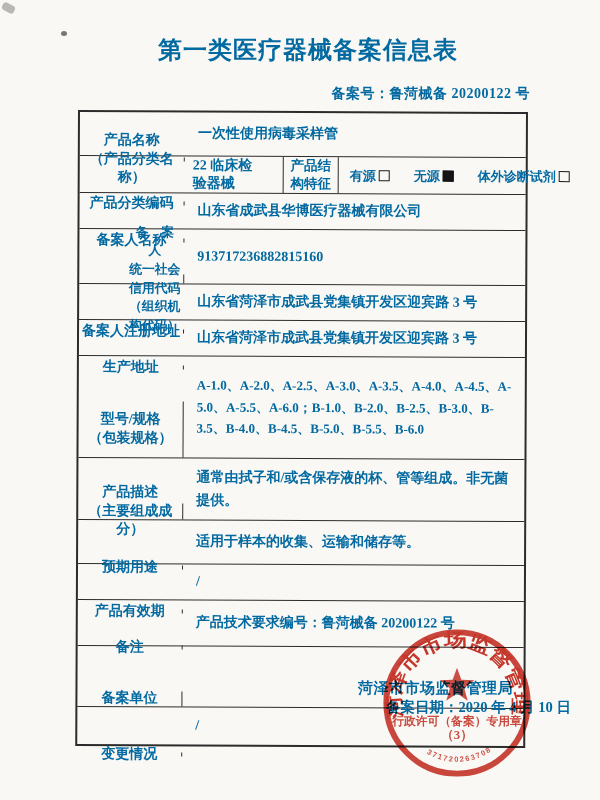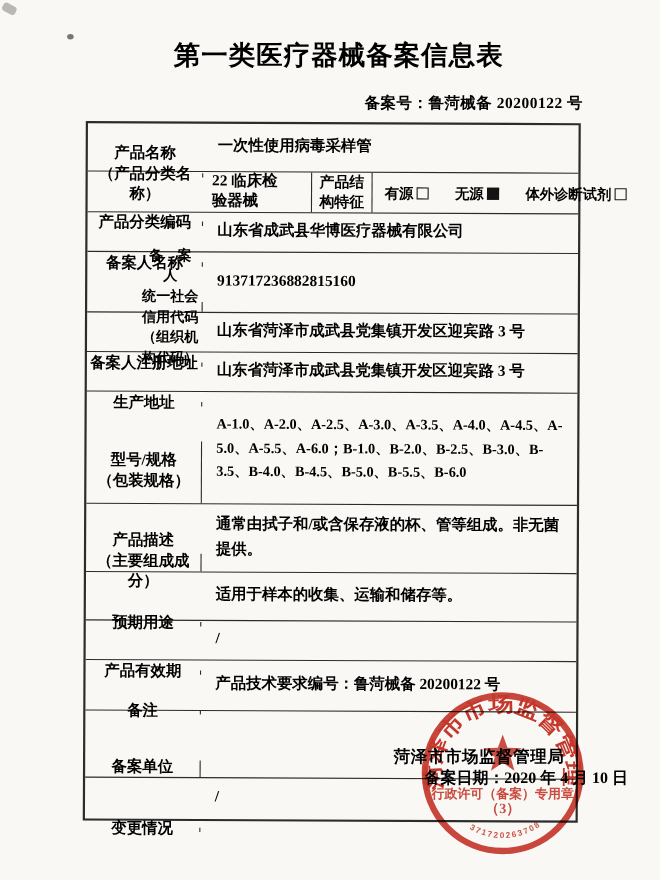--- a/index.html
+++ b/index.html
@@ -1,20 +1,20 @@
 <!DOCTYPE html>
 <html><head>
 <meta charset="utf-8">
 <style>
   html,body { margin:0; padding:0; background:#e8e8e8; }
   .page {
     position:relative; width:600px; height:800px; margin:0 auto;
     background:#f9f8f4; overflow:hidden;
     font-family:"Liberation Serif","DejaVu Serif",serif;
-    color:#000000;
+    color:#0369a1;
   }
   
   .smudge { position:absolute; left:2px; top:4px; width:13px; height:8px;
     background:#6a6a6a; opacity:.45; border-radius:3px; transform:rotate(28deg); }
   .ink-dot { position:absolute; left:61px; top:31px; width:6px; height:5px;
     border-radius:50%; background:#4c4c4c; opacity:.75; }
 
   .doc-title {
     position:absolute; top:34px; left:0; width:100%; text-align:center;
     font-size:24px; font-weight:bold; letter-spacing:1px; transform:translateX(8px);

